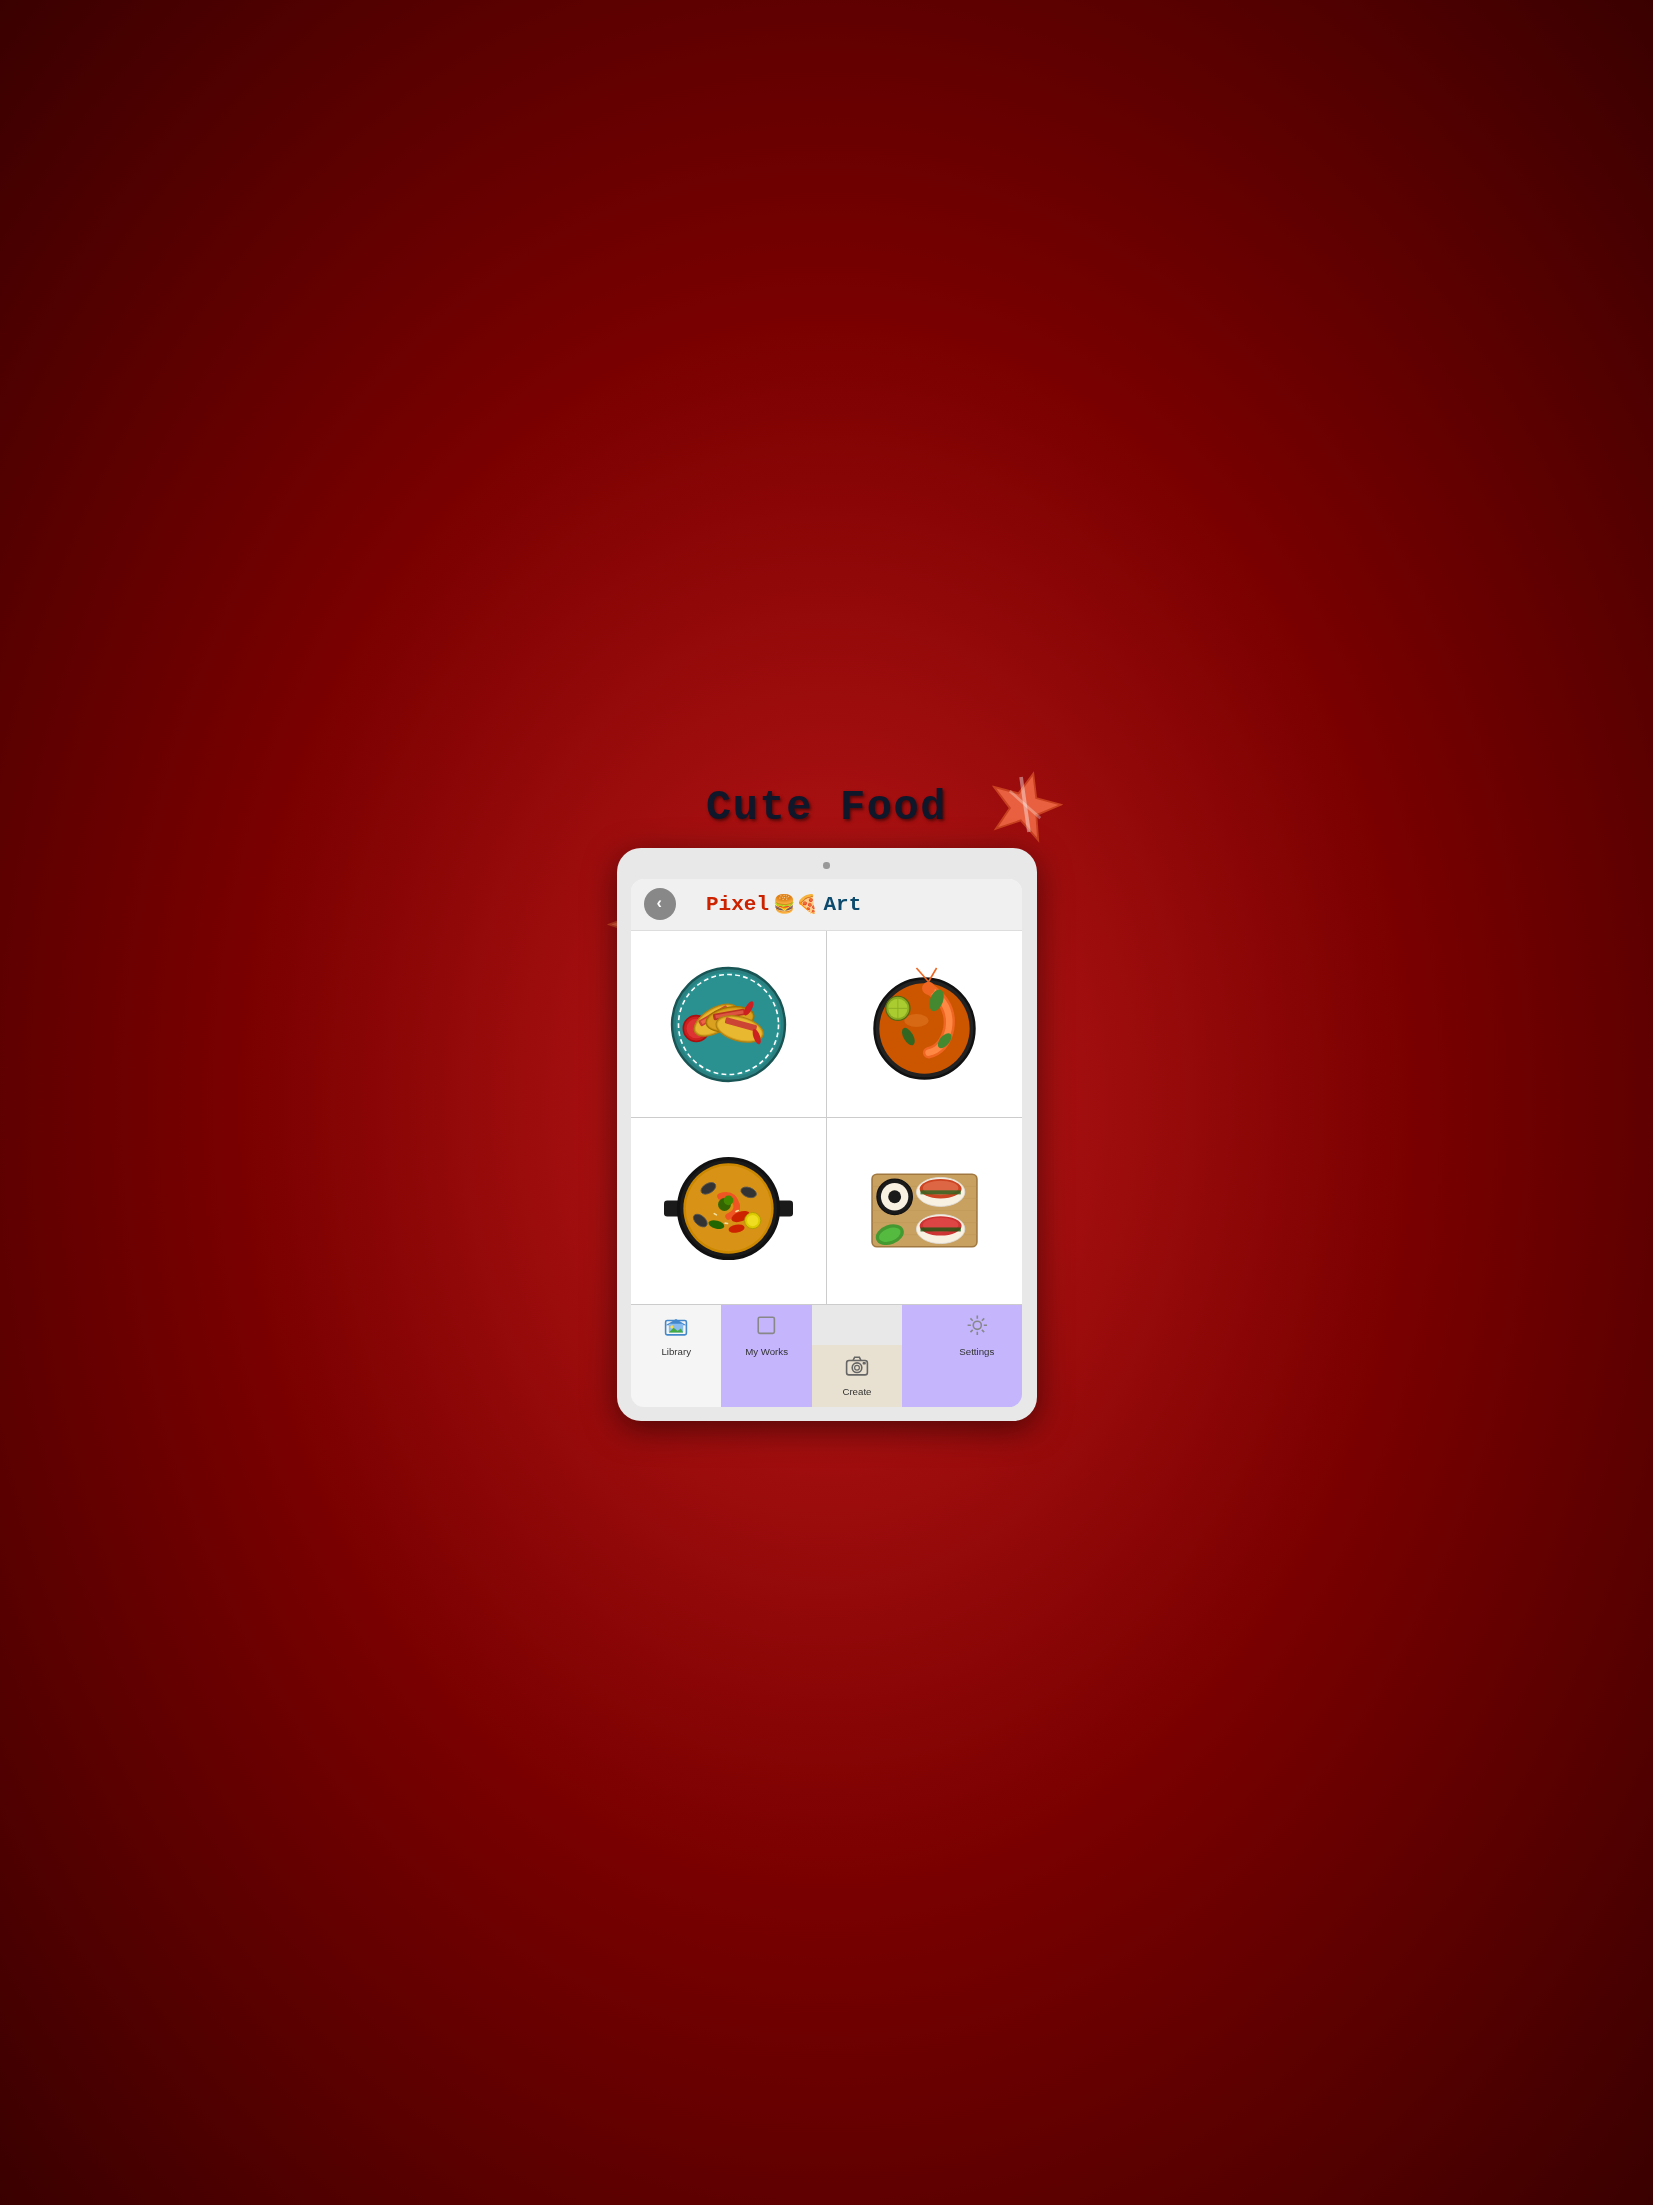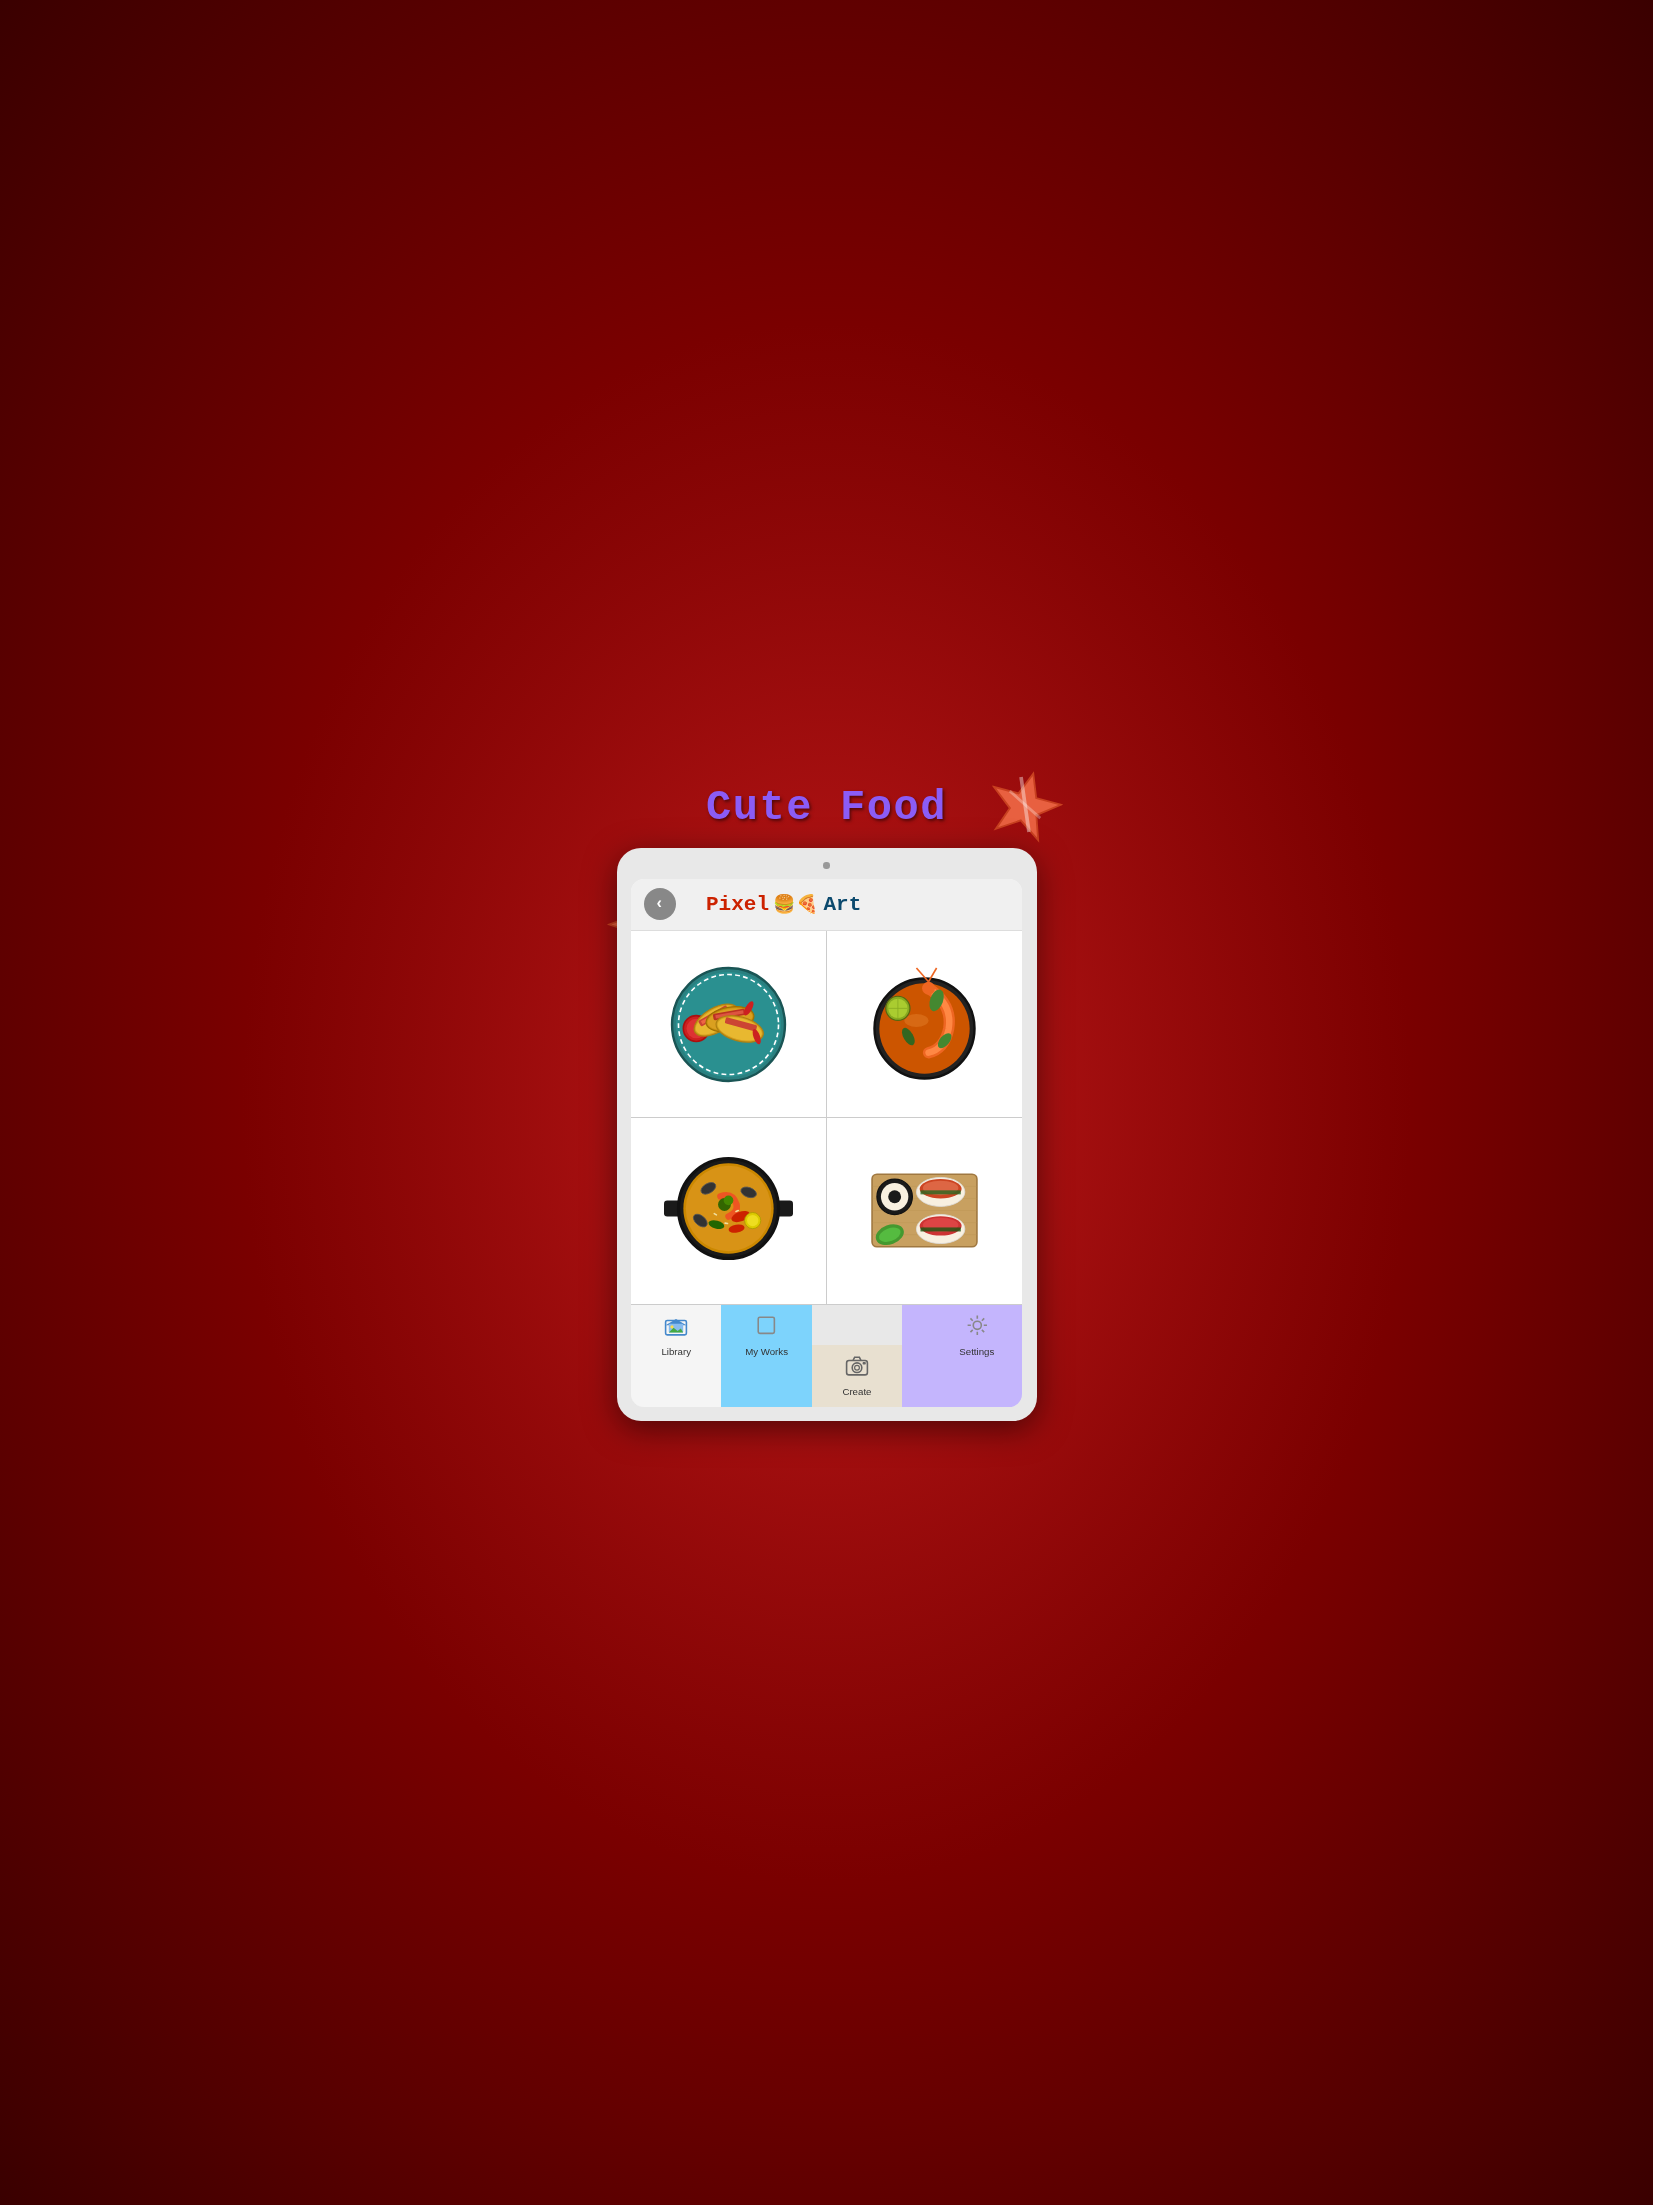--- a/index.html
+++ b/index.html
@@ -14,21 +14,21 @@
       overflow: hidden;
     }
     .outer-wrapper {
       width: 420px;
       display: flex;
       flex-direction: column;
       align-items: center;
       position: relative;
     }
     .page-title {
-      color: #8b5cf6;
+      color: #0f172a;
       font-size: 42px;
       font-weight: bold;
       letter-spacing: 1.6px;
       text-align: center;
       margin-bottom: 16px;
       font-family: 'Courier New', monospace;
       text-shadow: 1.6px 1.6px 3.2px rgba(0,0,0,0.5);
     }
     .tablet-frame {
       background: #e8e8e8;
@@ -127,21 +127,21 @@
       flex-direction: column;
       align-items: center;
       padding: 9.7px 6.5px;
       cursor: pointer;
       gap: 3.2px;
     }
     .tab-item.active-library {
       background: #f5f5f5;
     }
     .tab-item.active-my-works {
-      background: #7dd3fc;
+      background: #c4b5fd;
     }
     .tab-item.active-create {
       background: #e8e0d0;
       margin-top: 40px;
     }
     .tab-item.active-settings {
       background: #c4b5fd;
       padding-left: 36px;
     }
     .tab-icon {

